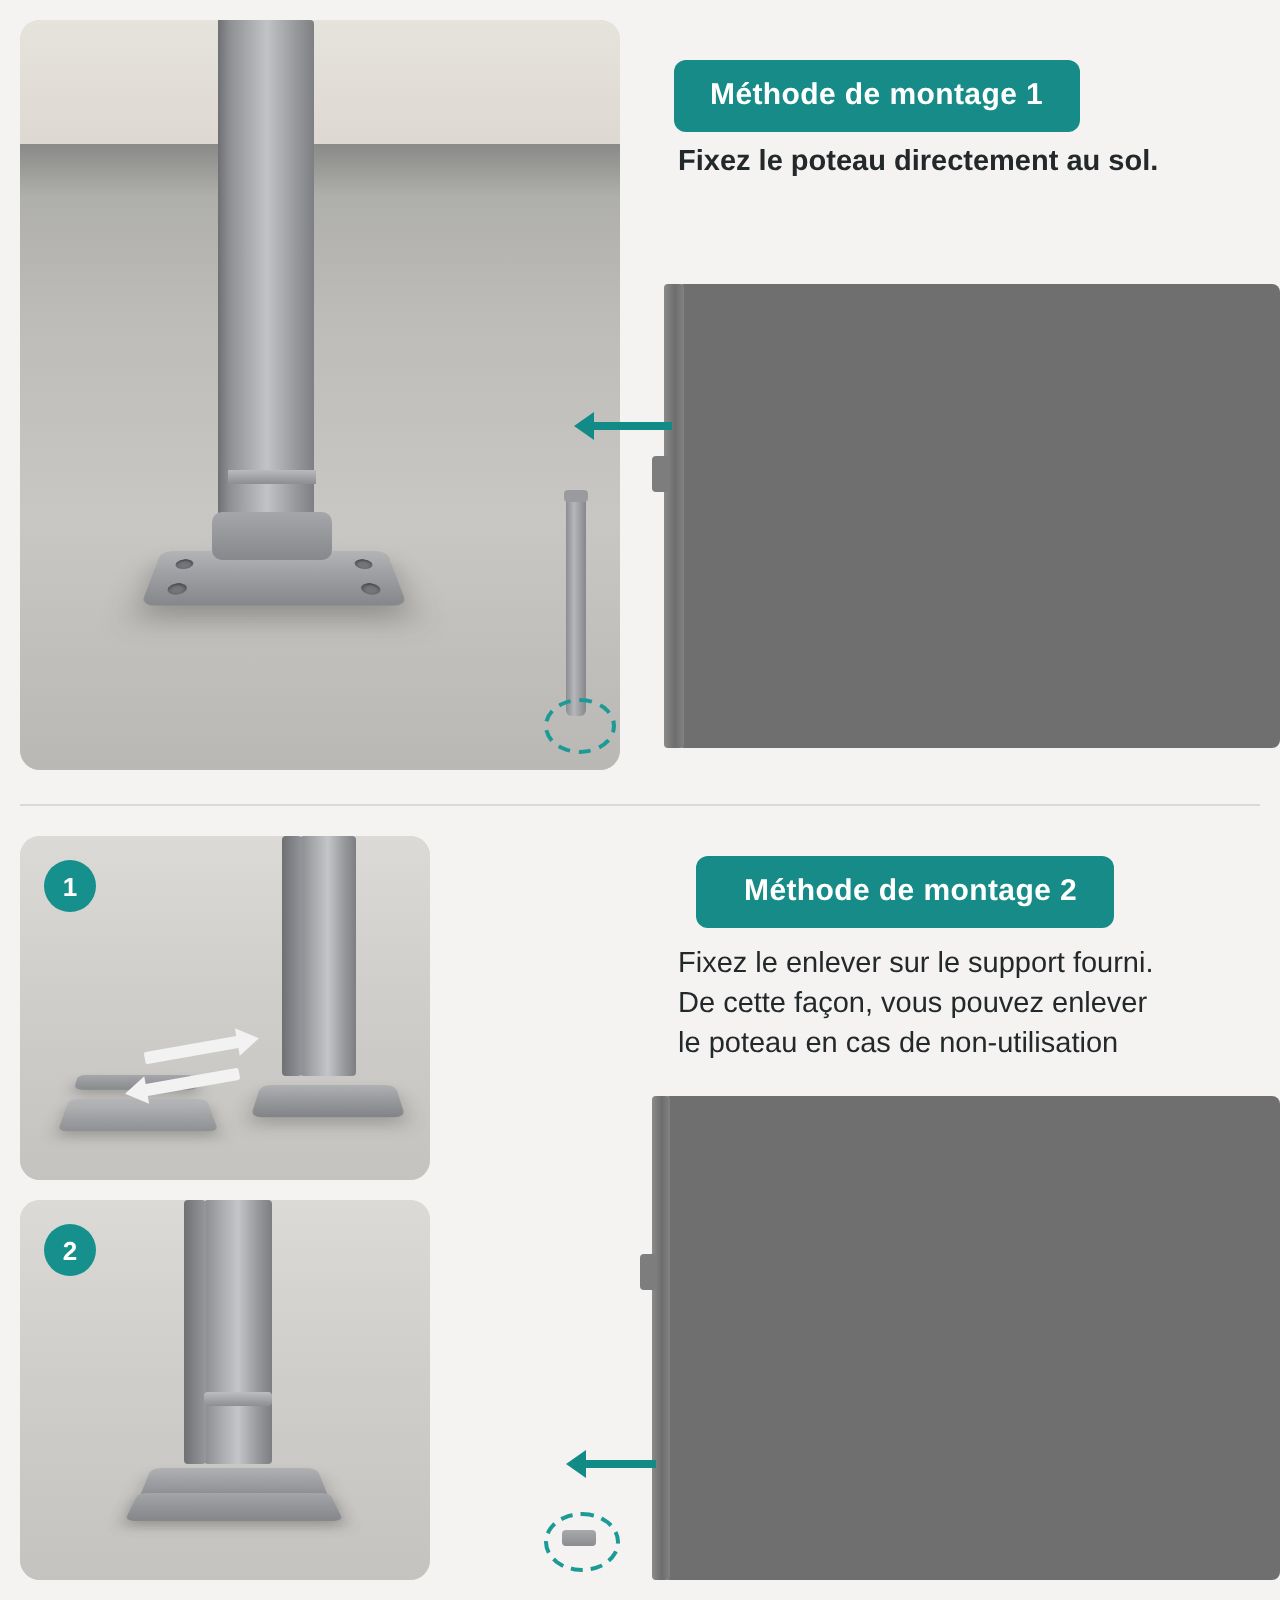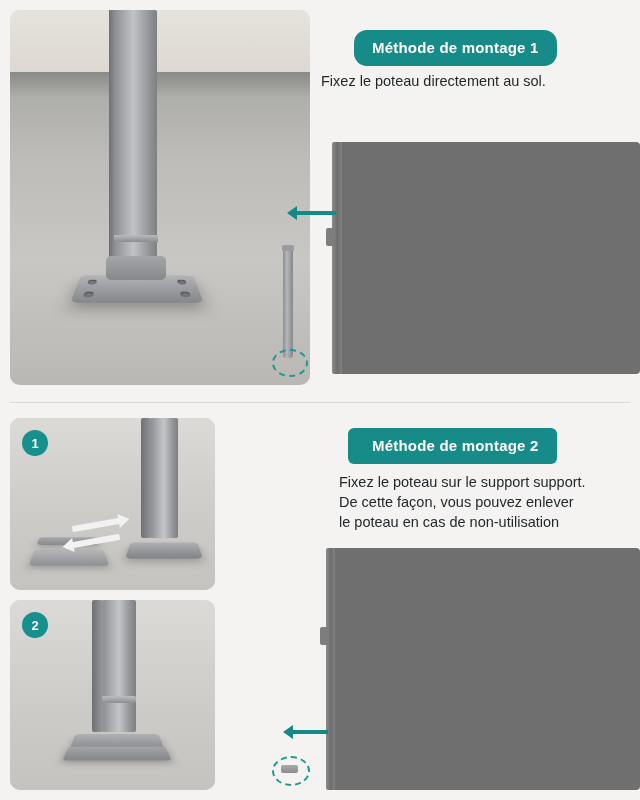--- a/index.html
+++ b/index.html
@@ -280,38 +280,38 @@
     <div class="post-seam"></div>
     <div class="base-plate">
       <div class="hole h1"></div>
       <div class="hole h2"></div>
       <div class="hole h3"></div>
       <div class="hole h4"></div>
     </div>
     <div class="base-collar"></div>
   </div>
 
-  <div class="label-pill" style="left:354px; top:30px;border-radius:13px;">Méthode de montage 1</div>
-  <div class="desc" style="left:321px; top:71px; width:280px;">Fixez le poteau directement au sol.</div>
+  <div class="label-pill" style="left:337px; top:30px;">Méthode de montage 1</div>
+  <div class="desc" style="left:339px; top:71px; width:280px;font-weight:bold;">Fixez le poteau directement au sol.</div>
 
   <div class="screen-panel" style="left:340px; top:142px; width:300px; height:232px;"></div>
   <div class="screen-rail" style="left:332px; top:142px; width:10px; height:232px;"></div>
   <div class="rail-bracket" style="left:326px; top:228px; width:8px; height:18px;"></div>
 
   <div class="mini-post" style="left:283px; top:248px; width:10px; height:110px;"></div>
   <div class="mini-post-cap" style="left:282px; top:245px; width:12px; height:6px;"></div>
 
   <div class="dashed-circle" style="left:272px; top:349px; width:32px; height:24px;"></div>
 
   <div class="arrow-left" style="left:296px; top:211px; width:40px;"></div>
 
   <div class="divider" style="top:402px;"></div>
 
   <div class="label-pill" style="left:348px; top:428px;padding-left:24px;">Méthode de montage 2</div>
-  <div class="desc" style="left:339px; top:472px; width:290px;">Fixez le poteau sur le support support.</div>
+  <div class="desc" style="left:339px; top:472px; width:290px;">Fixez le enlever sur le support fourni.</div>
   <div class="desc" style="left:339px; top:512px; width:290px;">le poteau en cas de non-utilisation</div>
   <div class="desc" style="left:339px; top:492px; width:290px;">De cette façon, vous pouvez enlever</div>
 
   <div class="screen-panel" style="left:333px; top:548px; width:307px; height:242px;"></div>
   <div class="screen-rail" style="left:326px; top:548px; width:9px; height:242px;"></div>
   <div class="rail-bracket" style="left:320px; top:627px; width:8px; height:18px;"></div>
 
   <div class="dashed-circle" style="left:272px; top:756px; width:34px; height:26px;"></div>
   <div class="small-foot" style="left:281px; top:765px; width:17px; height:8px; border-radius:2px;"></div>
 

